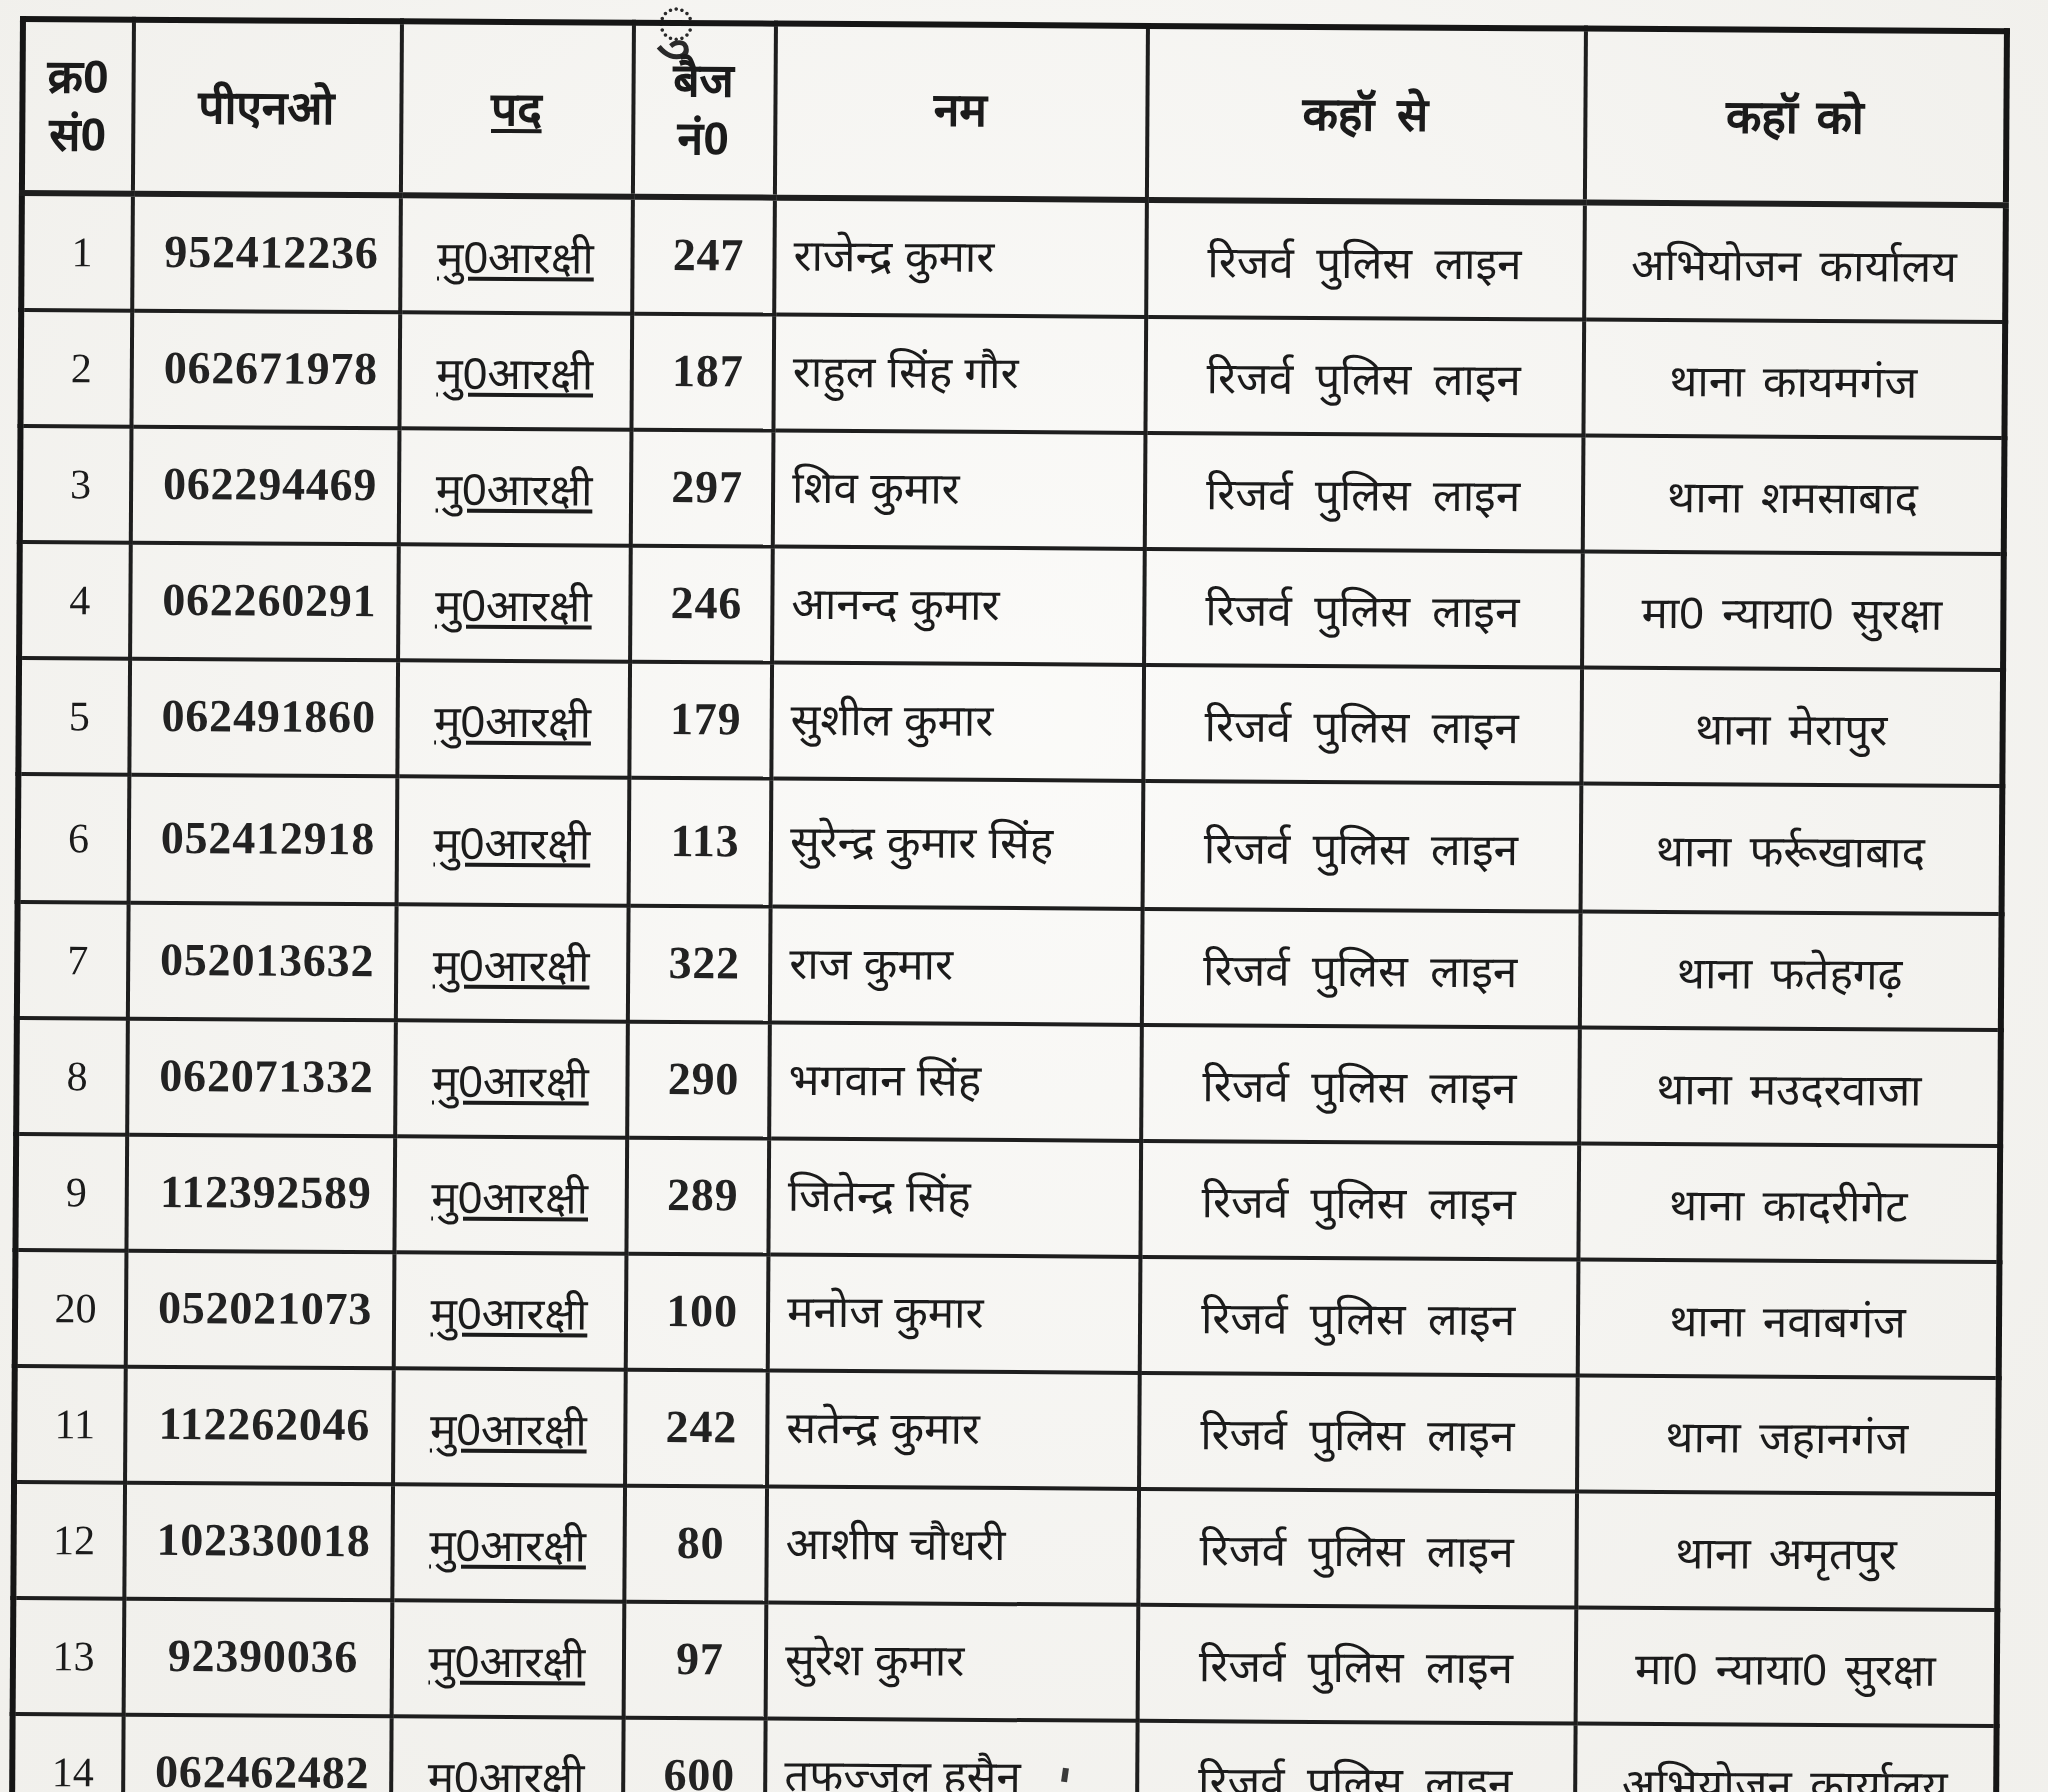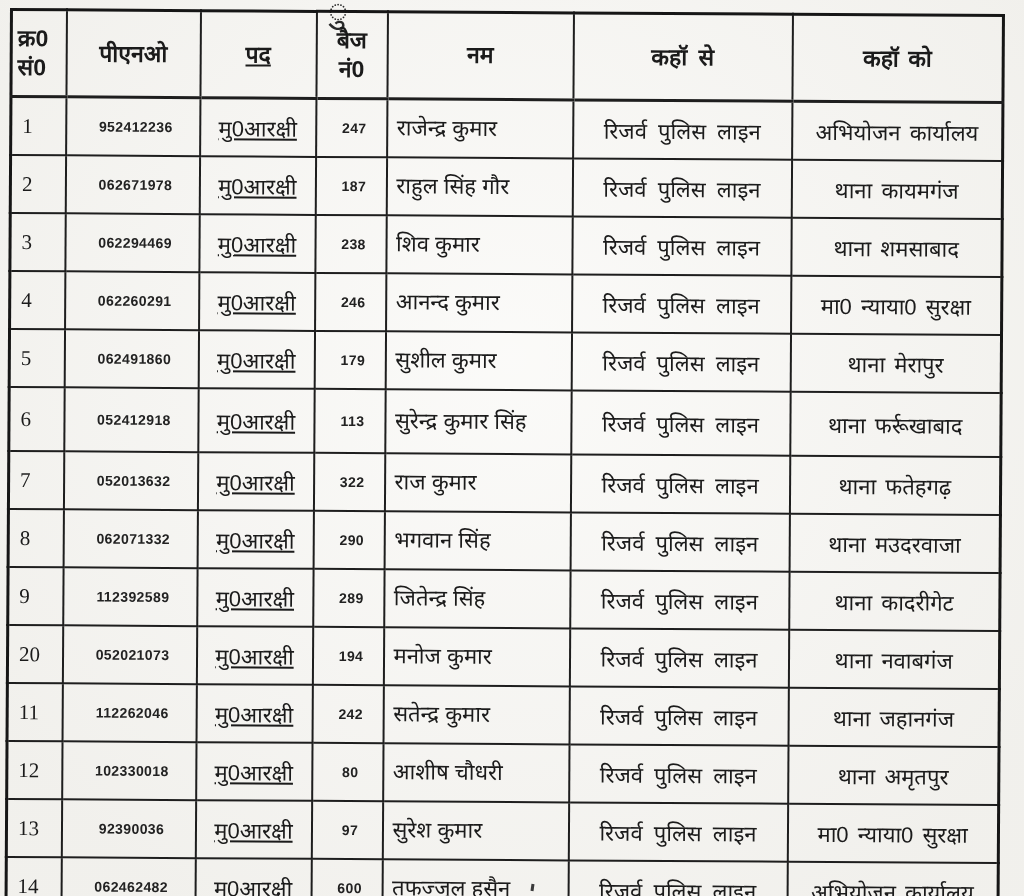--- a/index.html
+++ b/index.html
@@ -40,37 +40,37 @@
     height: 80px;
     font-size: 23px;
     font-weight: bold;
     text-align: center;
     line-height: 1.25;
     border-bottom-width: 3px;
   }
   tbody td { height: 52px; font-size: 22px; }
   tbody tr.tall td { height: 58px; }
 
-  .c-sno  { text-align: left; }
+  .c-sno  { text-align: center; }
   .c-pno  { text-align: center; margin-top: 44px; }
   .c-post { text-align: center; text-decoration: underline; }
   .c-badge{ text-align: center; }
   .c-name { text-align: left; line-height: 1.12; }
   .c-from { text-align: center; word-spacing: 5px; }
   .c-to   { text-align: center; word-spacing: 3px; }
 
   td.c-sno {
     font-family: "Liberation Serif", "DejaVu Serif", serif;
     font-size: 21px;
     padding-left: 10px;
   }
   td.c-pno, td.c-badge {
-    font-family: Liberation Sans, sans-serif;
+    font-family: Liberation Serif, serif;
     font-weight: 700;
-    font-size: 14px;
+    font-size: 23px;
     letter-spacing: 0.4px;
     color: #222;
     padding-left: 11px;
   }
   td.c-name { padding-left: 9px; }
 
   
   .frag-top {
     position: absolute;
     left: 328px; top: -14px;
@@ -132,21 +132,21 @@
           <td class="c-post">मु0आरक्षी</td>
           <td class="c-badge">187</td>
           <td class="c-name">राहुल सिंह गौर</td>
           <td class="c-from">रिजर्व पुलिस लाइन</td>
           <td class="c-to">थाना कायमगंज</td>
         </tr>
         <tr>
           <td class="c-sno">3</td>
           <td class="c-pno">062294469</td>
           <td class="c-post">मु0आरक्षी</td>
-          <td class="c-badge">238</td>
+          <td class="c-badge">297</td>
           <td class="c-name">शिव कुमार</td>
           <td class="c-from">रिजर्व पुलिस लाइन</td>
           <td class="c-to">थाना शमसाबाद</td>
         </tr>
         <tr>
           <td class="c-sno">4</td>
           <td class="c-pno">062260291</td>
           <td class="c-post">मु0आरक्षी</td>
           <td class="c-badge">246</td>
           <td class="c-name">आनन्द कुमार</td>
@@ -195,21 +195,21 @@
           <td class="c-post">मु0आरक्षी</td>
           <td class="c-badge">289</td>
           <td class="c-name">जितेन्द्र सिंह</td>
           <td class="c-from">रिजर्व पुलिस लाइन</td>
           <td class="c-to">थाना कादरीगेट</td>
         </tr>
         <tr>
           <td class="c-sno">20</td>
           <td class="c-pno">052021073</td>
           <td class="c-post">मु0आरक्षी</td>
-          <td class="c-badge">194</td>
+          <td class="c-badge">100</td>
           <td class="c-name">मनोज कुमार</td>
           <td class="c-from">रिजर्व पुलिस लाइन</td>
           <td class="c-to">थाना नवाबगंज</td>
         </tr>
         <tr>
           <td class="c-sno">11</td>
           <td class="c-pno">112262046</td>
           <td class="c-post">मु0आरक्षी</td>
           <td class="c-badge">242</td>
           <td class="c-name">सतेन्द्र कुमार</td>

